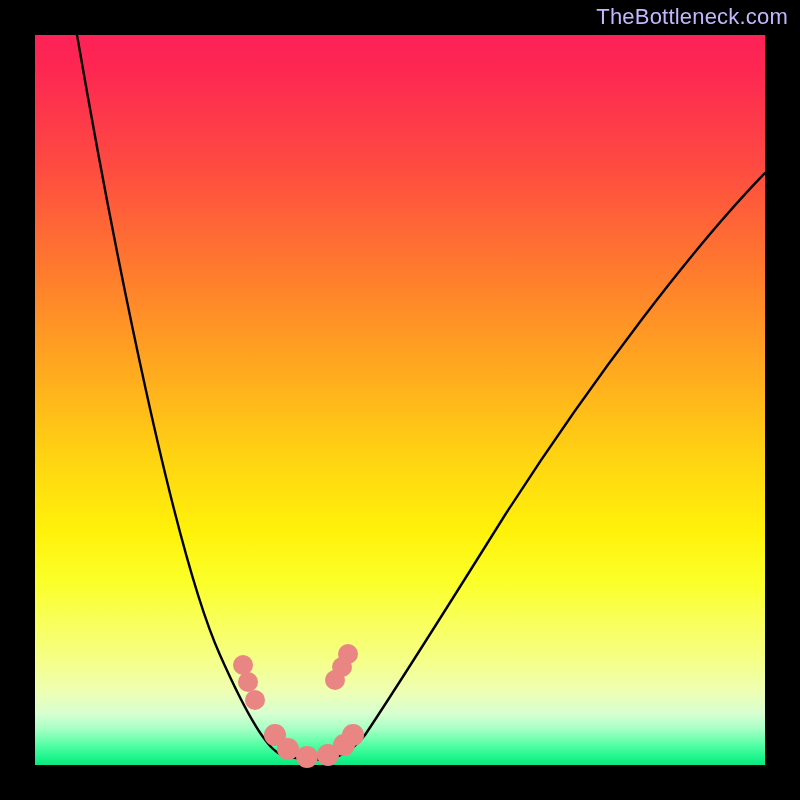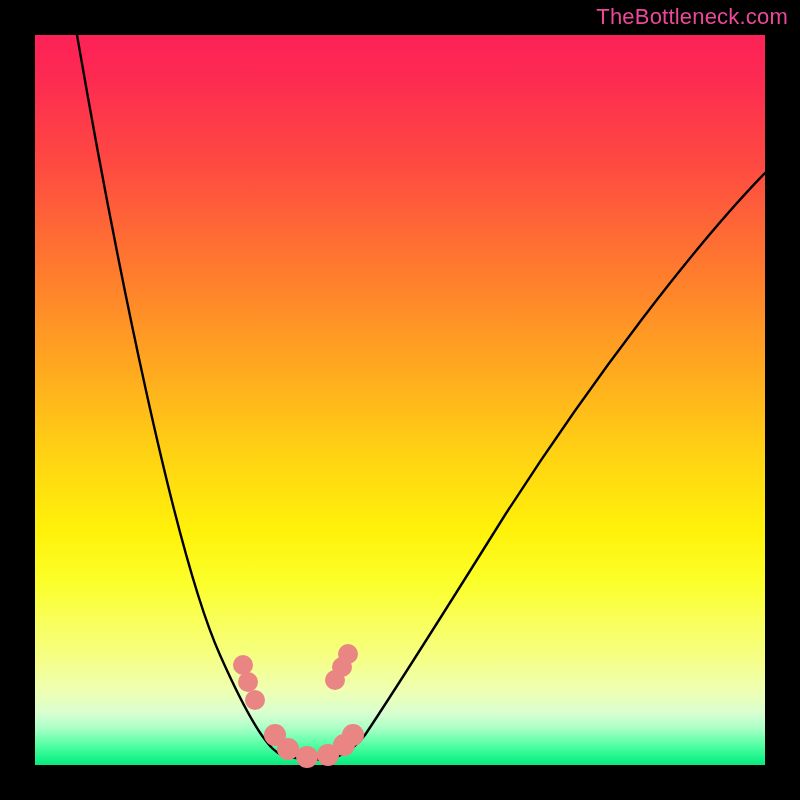--- a/index.html
+++ b/index.html
@@ -42,21 +42,21 @@
       #a8ffc6 95%,
       #5effa8 97%,
       #1cf58b 99%,
       #0be87f 100%
     );
   }
   .watermark {
     position: absolute;
     top: 4px;
     right: 12px;
-    color: #ec4899;
+    color: #c4b5fd;
     font-size: 22px;
     letter-spacing: 0.2px;
     user-select: none;
   }
   svg.curves {
     position: absolute;
     left: 0;
     top: 0;
     width: 730px;
     height: 730px;

